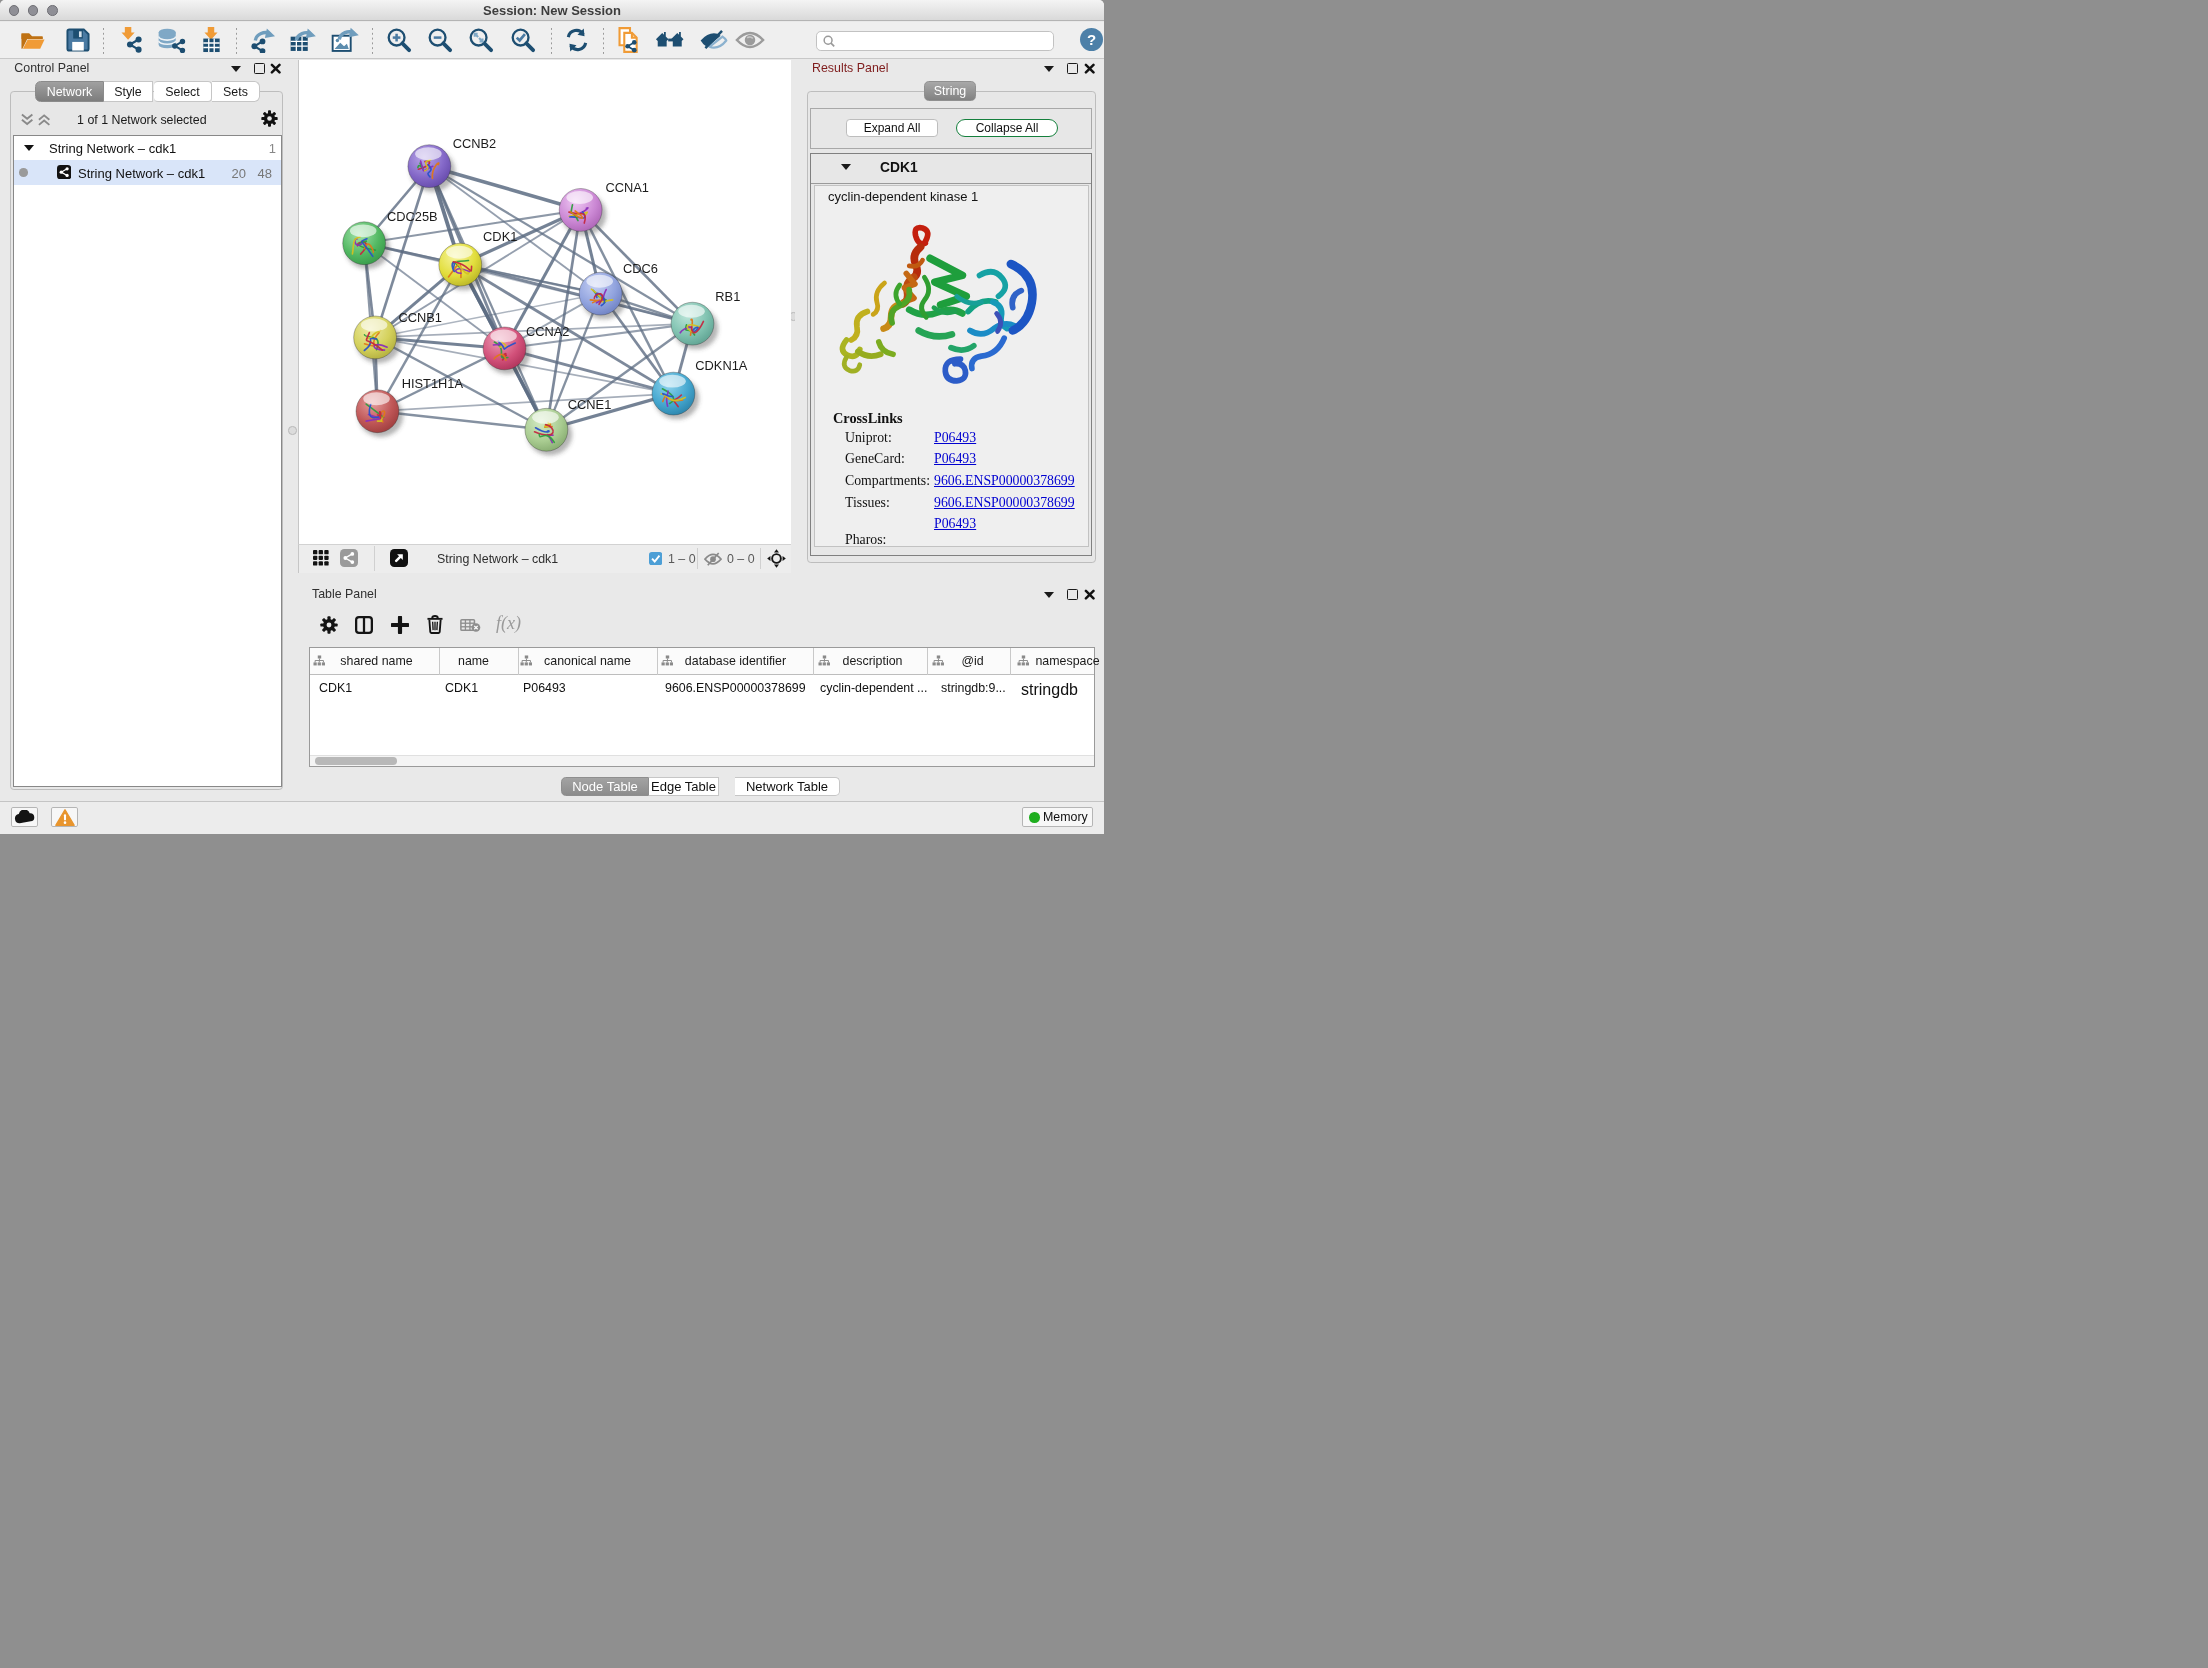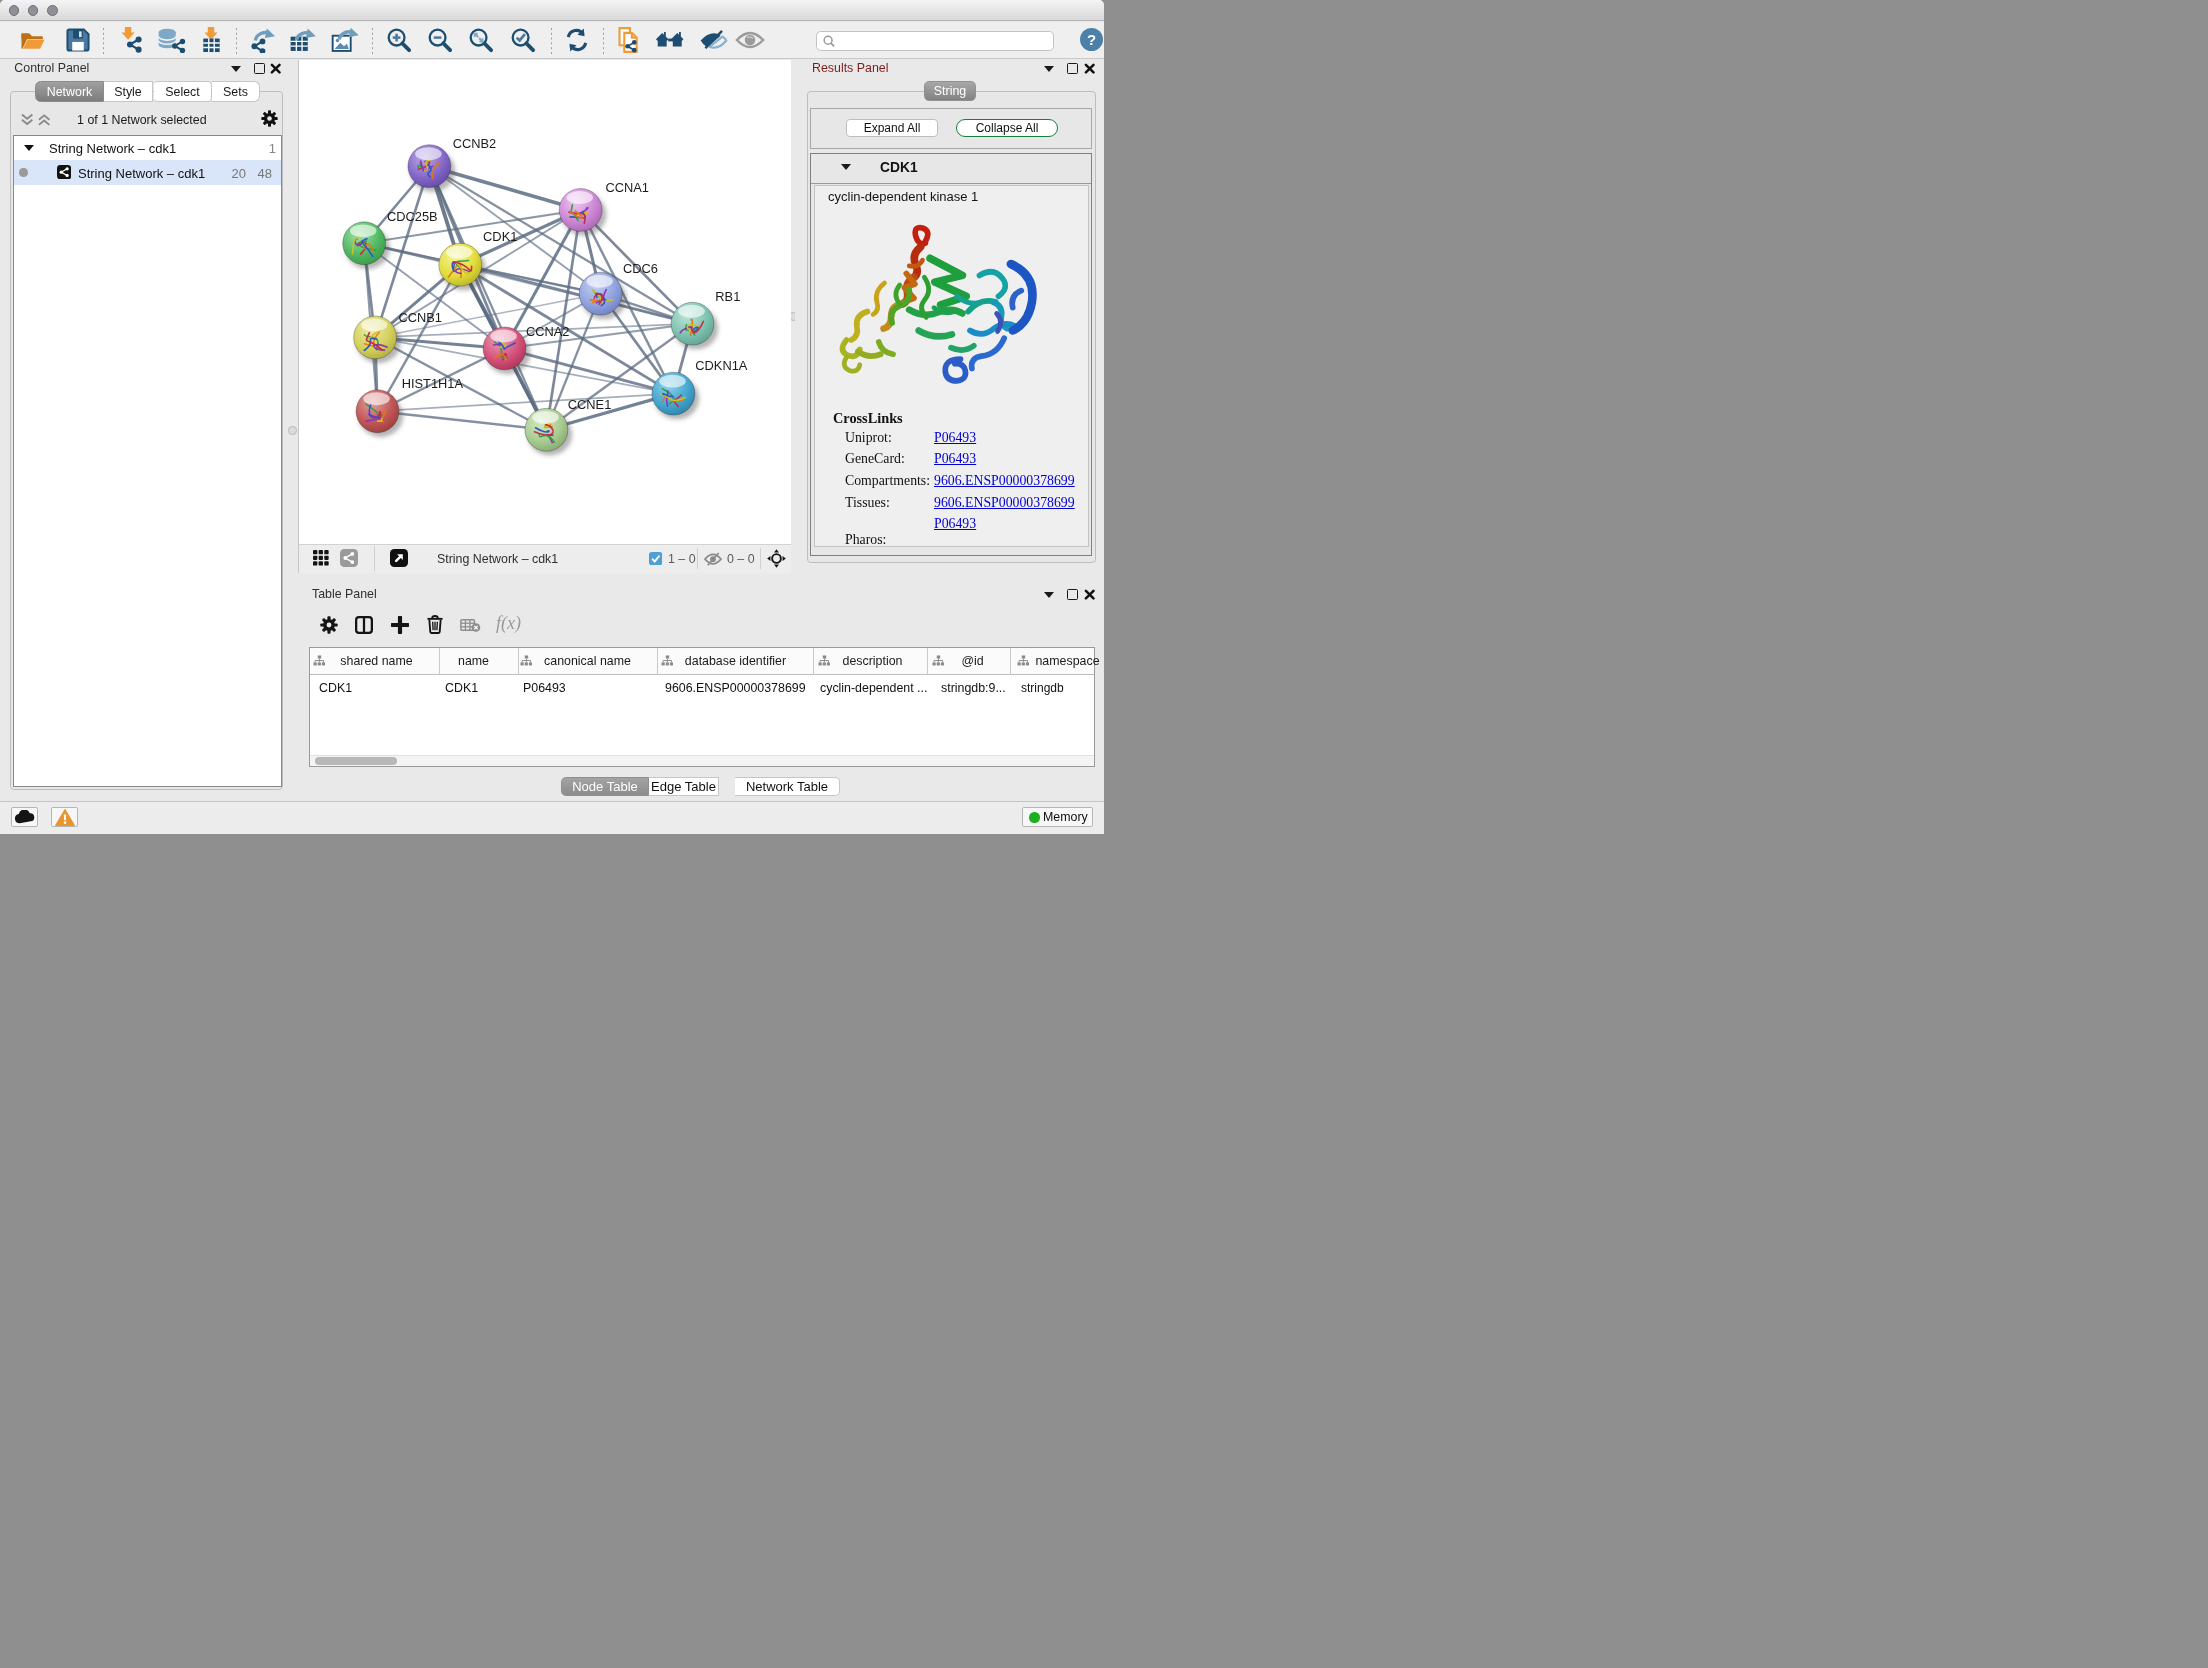--- a/index.html
+++ b/index.html
@@ -14,20 +14,21 @@
 .phead{font-size:12.4px;color:#303030;}
 .ptri{width:0;height:0;border-left:5.2px solid transparent;border-right:5.2px solid transparent;border-top:6.7px solid #1a1a1a;}
 .psq{width:10.5px;height:10.5px;border:1.5px solid #1a1a1a;border-radius:1.4px;background:transparent;}
 svg{display:block;}
 </style></head><body>
 <div id="win">
 <div id="titlebar" class="abs">
 <div class="tl" style="left:8.6px"></div>
 <div class="tl" style="left:27.6px"></div>
 <div class="tl" style="left:47px"></div>
+<div id="title">Session: New Session</div>
     </div>
 <div id="toolbar" class="abs">
 <div class="tbi" style="left:33px">
         <svg width="27" height="25" viewBox="0 0 28 26">
           <path d="M2,6 L10,6 L13,9 L24,9 L24,12 L2,12 Z" fill="#bf7113"></path>
           <path d="M2,22 L2,7 L10,7 L13,10 L24,10 L24,12 L8,12 L3,22 Z" fill="#bf7113"></path>
           <path d="M3.5,22 L8.5,12.5 L26,12.5 L21.5,22 Z" fill="#f09b36"></path>
         </svg>
       </div>
 <div class="tbi" style="left:78px">
@@ -788,21 +789,21 @@
         <path d="M6.8,3.7 L6.8,5.8 M2.2,7.8 L2.2,5.8 L11,5.8 L11,7.8 M6.6,5.8 L6.6,7.8" stroke="#8a8a8a" stroke-width="1" fill="none"></path>
       </svg>
     </div>
 <div class="abs" style="left:1001px;top:654px;width:133px;text-align:center;font-size:12.4px;color:#1a1a1a;">namespace</div>
 <div class="abs" style="left:319px;top:681px;font-size:12.4px;color:#111;">CDK1</div>
 <div class="abs" style="left:445px;top:681px;font-size:12.4px;color:#111;">CDK1</div>
 <div class="abs" style="left:523px;top:681px;font-size:12.4px;color:#111;">P06493</div>
 <div class="abs" style="left:665px;top:681px;font-size:12.4px;color:#111;">9606.ENSP00000378699</div>
 <div class="abs" style="left:820px;top:681px;font-size:12.4px;color:#111;">cyclin-dependent ...</div>
 <div class="abs" style="left:941px;top:681px;font-size:12.4px;color:#111;">stringdb:9...</div>
-<div class="abs" style="left:1021px;top:681px;font-size:12px;color:#111;">stringdb</div>
+<div class="abs" style="left:1021px;top:681px;font-size:16px;color:#111;">stringdb</div>
 <div class="abs" style="left:310px;top:755px;width:784px;height:11.4px;background:#f4f4f4;border-top:1px solid #e0e0e0;"></div>
 <div class="abs" style="left:315px;top:757px;width:82px;height:7.6px;background:#b8b8b8;border-radius:3.8px;"></div>
 <div class="abs" style="left:561px;top:777px;width:88px;height:19px;background:linear-gradient(#a3a3a3,#8c8c8c);border:1px solid #8e8e8e;border-radius:4.8px 0 0 4.8px;color:#fff;font-size:13px;text-align:center;line-height:18px;">Node Table</div>
 <div class="abs" style="left:649px;top:777px;width:70px;height:19px;background:#fff;border:1px solid #c6c6c6;border-left:none;border-radius:0;color:#111;font-size:13px;text-align:center;line-height:18px;">Edge Table</div>
 <div class="abs" style="left:735px;top:777px;width:105px;height:19px;background:#fff;border:1px solid #c6c6c6;border-left:none;border-radius:0 4.8px 4.8px 0;color:#111;font-size:13px;text-align:center;line-height:18px;">Network Table</div>
 <div class="abs" style="left:0px;top:801px;width:1104px;height:33px;background:#ececec;border-top:1px solid #c4c4c4;"></div>
 <div class="abs" style="left:10.5px;top:807px;width:27.6px;height:19.5px;background:#f7f7f7;border:1px solid #b5b5b5;border-radius:1.9px;text-align:center;"><div style="margin-top:2.4px;display:inline-block"><svg width="21" height="14.3" viewBox="0 0 22 15">
           <path d="M6,14 a5,5 0 0 1 -1,-9.9 a6,6 0 0 1 11.5,-0.6 a4.2,4.2 0 0 1 1,8.4 Z" fill="#141414"></path>
         </svg></div></div>
 <div class="abs" style="left:51px;top:807px;width:27px;height:19.5px;background:#f7f7f7;border:1px solid #b5b5b5;border-radius:1.9px;text-align:center;"><div style="margin-top:1.4px;display:inline-block"><svg width="20" height="17" viewBox="0 0 21 18">

